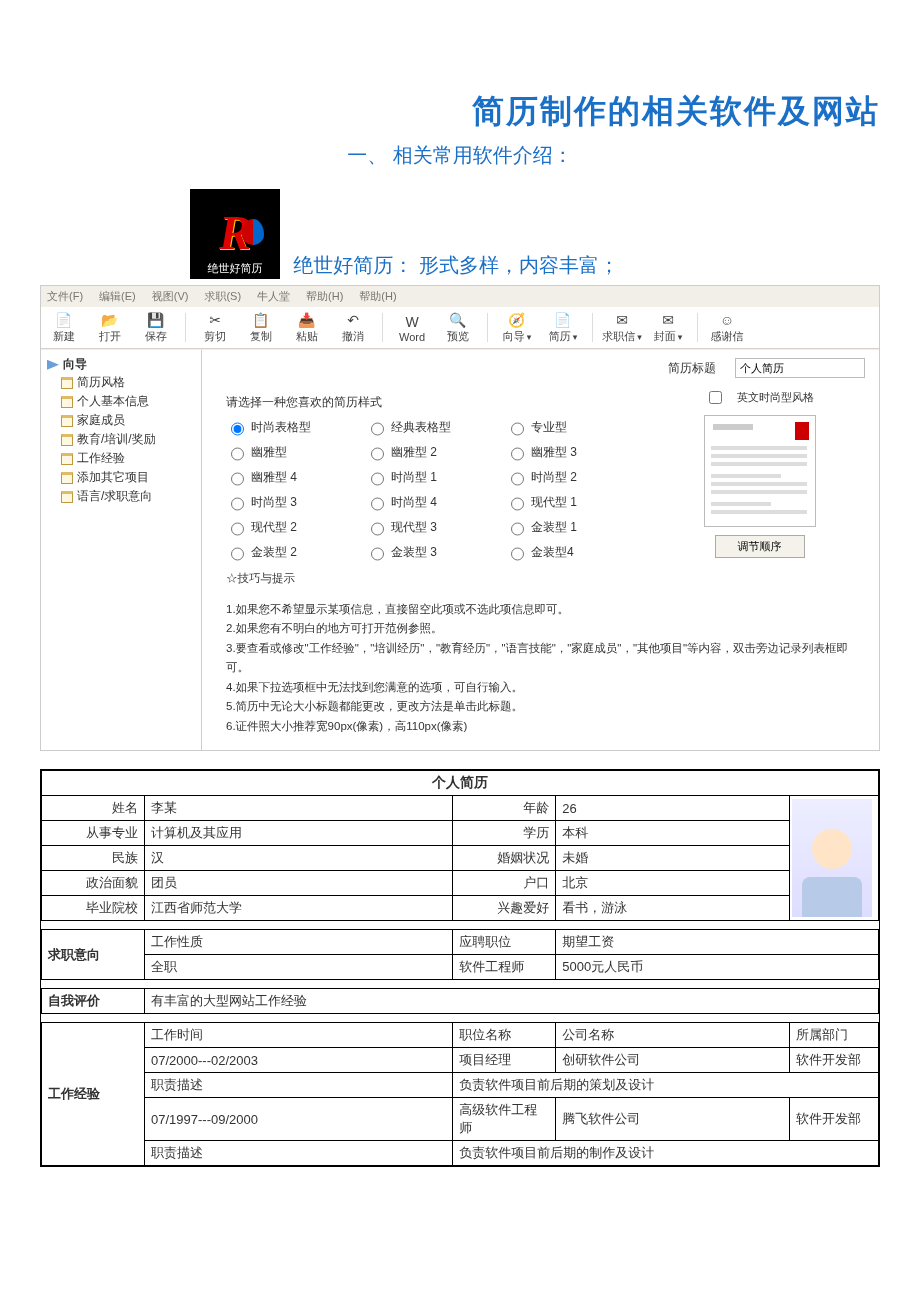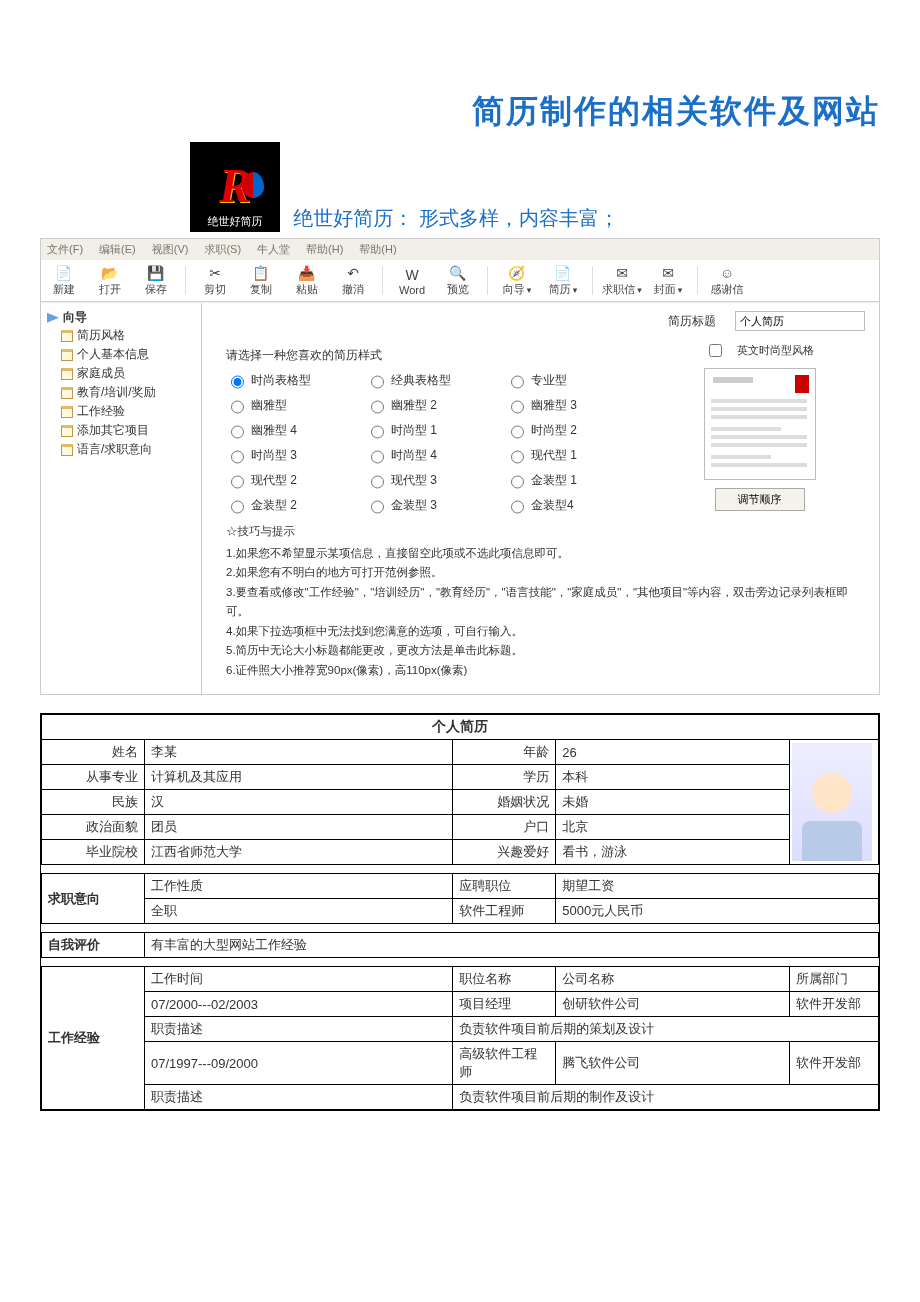--- a/index.html
+++ b/index.html
@@ -30,39 +30,40 @@
   .styles-wrap { display:flex; gap:18px; }
   .styles { display:grid; grid-template-columns:repeat(3,130px); row-gap:8px; column-gap:10px; font-size:12px; }
   .styles label { display:flex; gap:4px; white-space:nowrap; }
   .preview-col { flex:1; display:flex; flex-direction:column; align-items:center; gap:8px; }
   .preview-col .ck { font-size:11px; display:flex; align-items:center; gap:12px; }
   .thumb { width:110px; height:110px; border:1px solid #bbb; background:#fff; position:relative; overflow:hidden; }
   .thumb .bar { position:absolute; height:4px; background:#ddd; }
   .thumb .photo { position:absolute; width:14px; height:18px; background:#c00; right:6px; top:6px; }
   .adjust-btn { border:1px solid #aaa; background:#f4f2ea; font-size:11px; padding:3px 22px; }
   .tips { margin-top:8px; font-size:11.5px; line-height:1.7; }
-  .tips .tt { margin-bottom:2px; }
+  .tips .tt { margin-bottom:11px; }
   .resume { margin:0 40px 60px 40px; border:1.5px solid #000; font-size:13px; }
   .resume table { width:100%; border-collapse:collapse; }
   .resume td,.resume th { border:1px solid #000; padding:3px 6px; font-weight:normal; text-align:left; vertical-align:middle; height:18px; }
   .resume .hdr { text-align:center; font-weight:bold; font-size:14px; }
   .resume .lbl-r { text-align:right; width:90px; }
   .resume .lbl-l { font-weight:bold; width:90px; }
   .resume .sp { height:8px; border-left:none; border-right:none; padding:0; }
   .avatar { width:80px; height:118px; margin:0; display:flex; align-items:flex-end; justify-content:center; background:linear-gradient(#eef,#ddf); position:relative; overflow:hidden; }
   .avatar .hair { width:54px; height:34px; background:#4a5bbd; border-radius:50% 50% 30% 30%; margin-bottom:-6px; }
   .avatar .face { width:40px; height:40px; background:#ffe4c8; border-radius:50%; position:absolute; top:30px; }
   .avatar .body { width:60px; height:40px; background:#b7cbe8; border-radius:8px 8px 0 0; position:absolute; bottom:0; }
   .dd { font-size:9px; margin-left:2px; }
 </style>
 </head>
 <body>
 
 <div class="wrap">
   <h1>简历制作的相关软件及网站</h1>
+  <h2>一、  相关常用软件介绍：</h2>
 
   <div>
     <div class="app-icon">
       <div class="r">R</div>
       <div class="shield"></div>
       <div class="lbl">绝世好简历</div>
     </div>
     <span class="app-caption">绝世好简历：  形式多样，内容丰富；</span>
   </div>
 </div>

